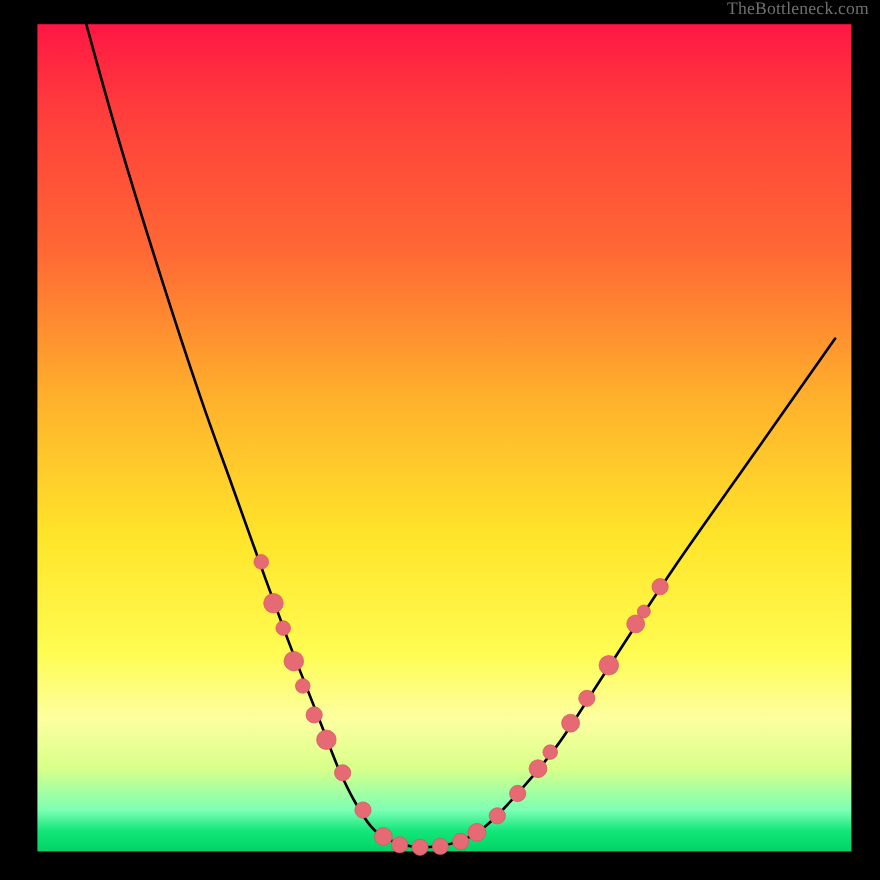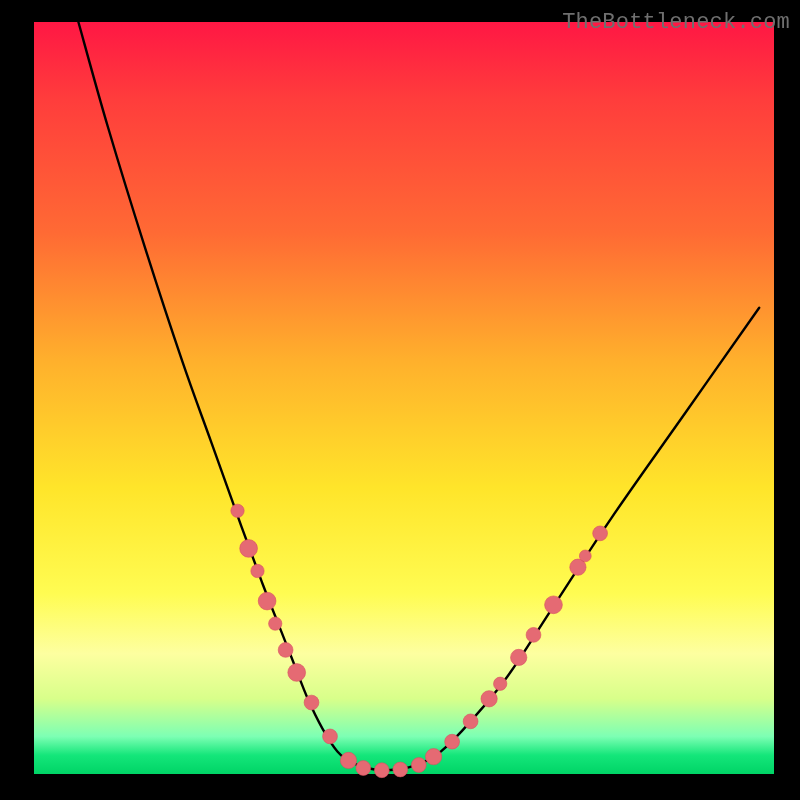--- a/index.html
+++ b/index.html
@@ -36,27 +36,27 @@
       #fffc52 76%,
       #fdffa0 84%,
       #d8ff8a 90%,
       #7dffb4 95%,
       #14e67a 97.5%,
       #00d466 100%
     );
   }
   .watermark {
     position: absolute;
-    top: 10px;
+    top: 0;
     right: 10px;
     color: #6f6f6f;
-    font-size: 22px;
+    font-size: 16px;
     font-weight: 500;
     letter-spacing: 0.2px;
-    font-family: Liberation Mono, monospace;
+    font-family: Liberation Serif, serif;
   }
   svg.overlay {
     position: absolute;
     left: 0;
     top: 0;
     width: 800px;
     height: 800px;
     pointer-events: none;
   }
 </style>

